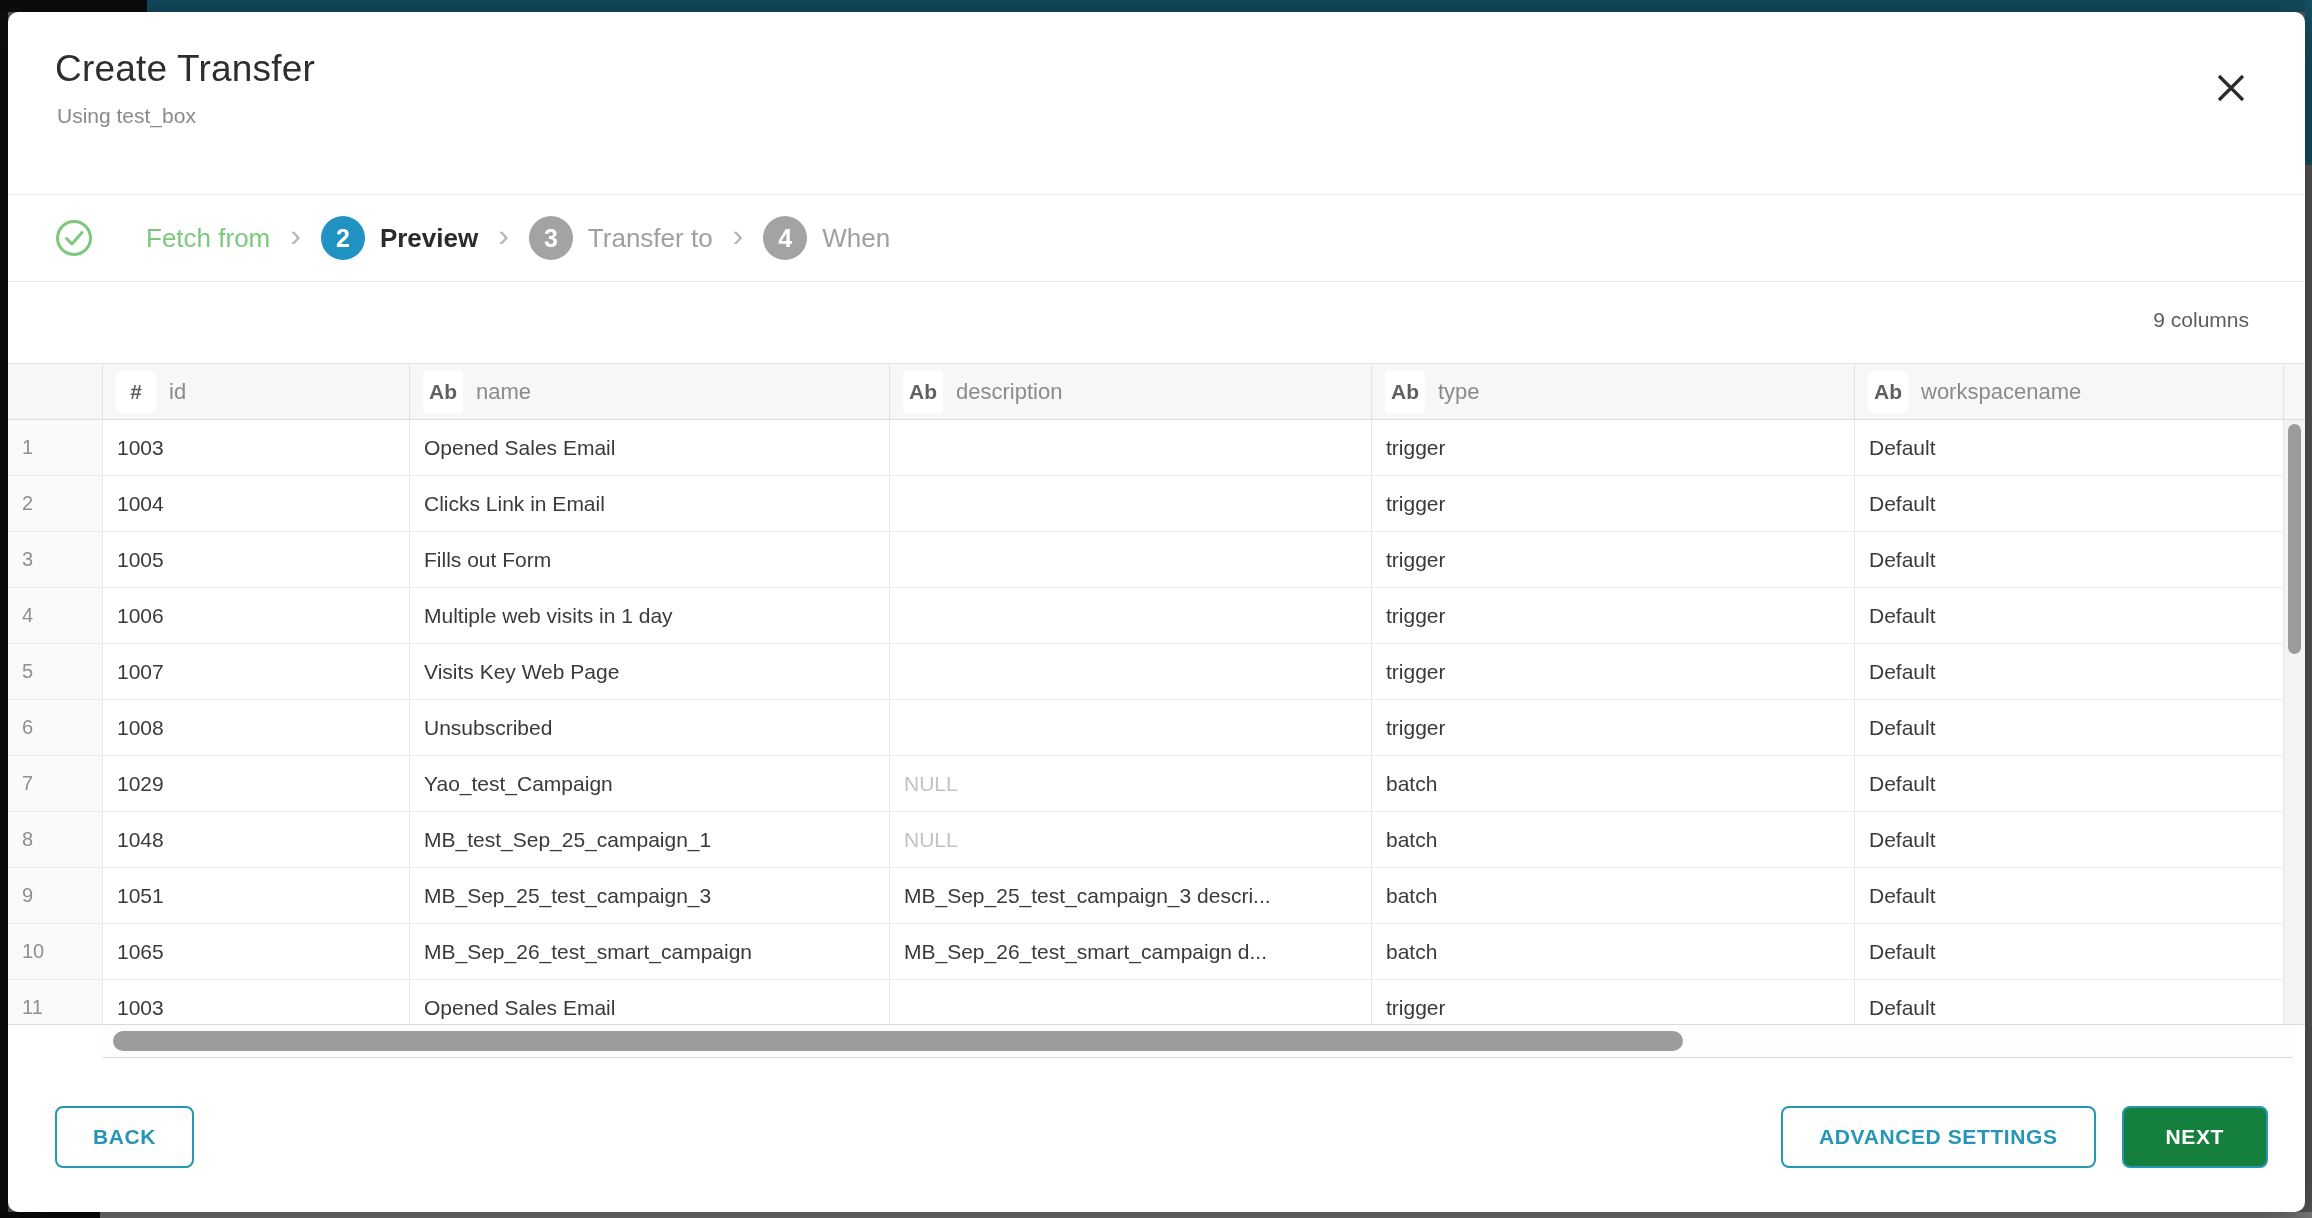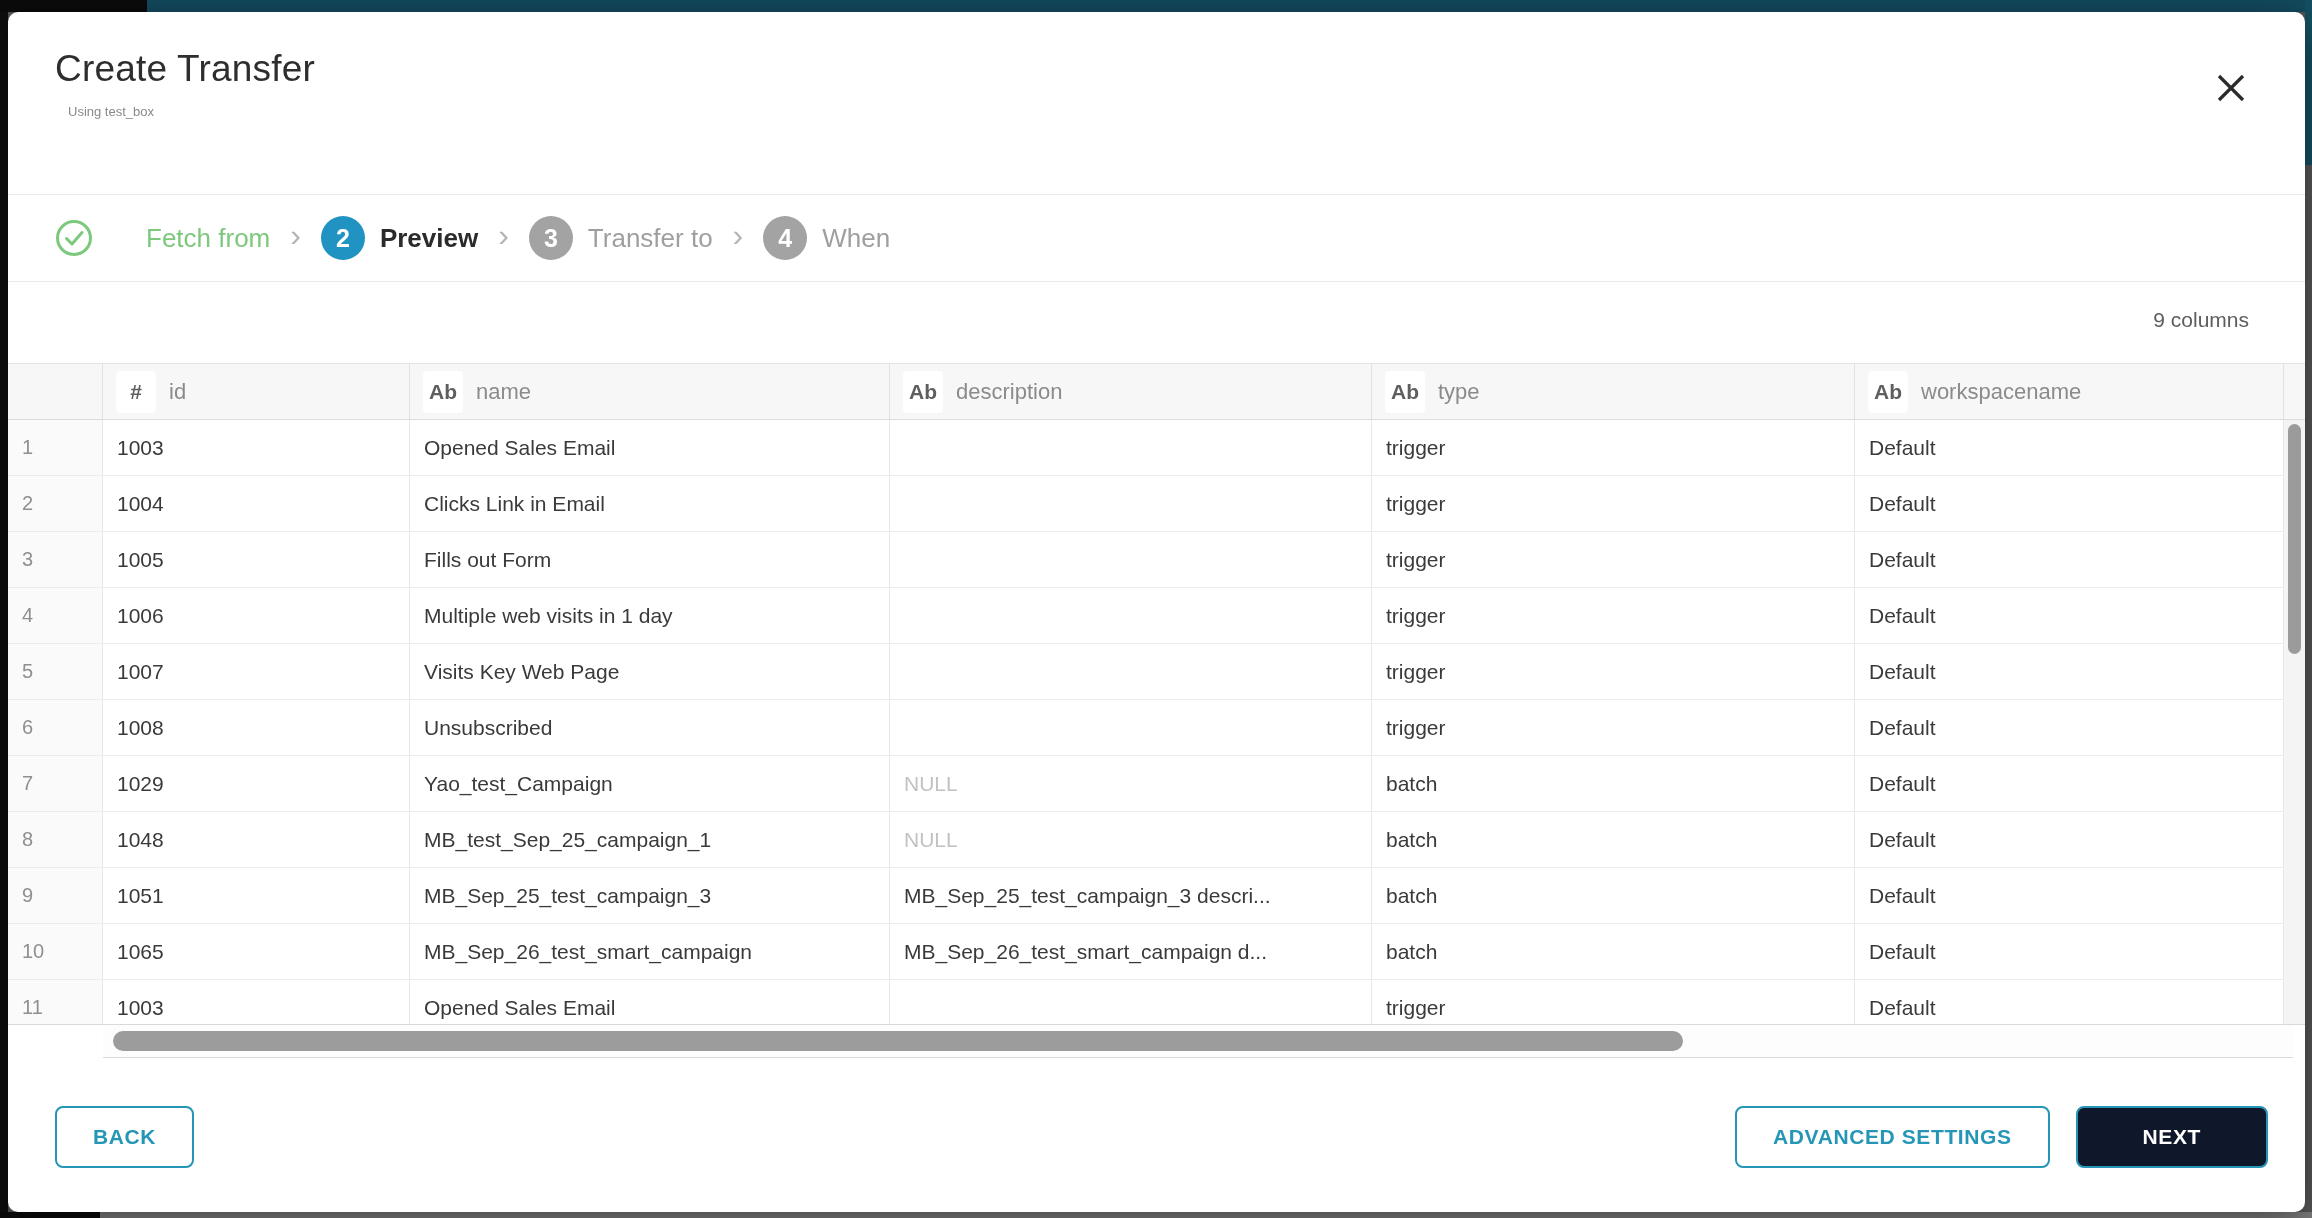--- a/index.html
+++ b/index.html
@@ -16,21 +16,21 @@
   .bd-right-teal { position:absolute; right:0; top:0; width:7px; height:165px; background:#155064; }
   .bd-bot-black  { position:absolute; left:0; top:1212px; width:100px; height:6px; background:#0b0b0b; }
   .bd-bot-gray   { position:absolute; left:100px; top:1212px; right:0; height:6px; background:#7f7f7f; }
 
   
   .modal {
     position:absolute; left:8px; top:12px; width:2297px; height:1200px;
     background:#ffffff; border-radius:10px; box-shadow:0 10px 40px rgba(0,0,0,.45);
   }
   .m-title { position:absolute; left:47px; top:36px; font-size:37px; font-weight:400; color:#2e2e2e; letter-spacing:.2px; }
-  .m-sub   { position:absolute; left:60px; top:92px; font-size:13px; color:#8a8a8a; }
+  .m-sub   { position:absolute; left:49px; top:92px; font-size:21px; color:#8a8a8a; }
   .close-btn { position:absolute; right:48px; top:50px; width:52px; height:52px; background:none; border:none; cursor:pointer; color:#2b2b2b; display:flex; align-items:center; justify-content:center; }
 
   .divider { position:absolute; left:0; right:0; border-top:1px solid #e9e9e9; }
   .div1 { top:182px; } .div2 { top:269px; }
 
   
   .stepper { position:absolute; left:47px; top:183px; height:86px; display:flex; align-items:center; gap:20px; }
   .step { display:flex; align-items:center; gap:15px; cursor:pointer; }
   .step-label { font-size:26px; }
   .step.completed .step-label { color:#7cc87c;margin-left:38px; }
@@ -77,21 +77,21 @@
   .vthumb { position:absolute; right:4px; top:4px; width:13px; height:230px; border-radius:7px; background:#9b9b9b; cursor:pointer; }
 
   .hscroll { position:relative; margin-left:95px; margin-right:12px; height:33px; border-bottom:1px solid #d9d9d9; background:#fdfdfd; }
   .hthumb  { position:absolute; left:10px; top:6px; width:1570px; height:20px; background:#9c9c9c; border-radius:10px; cursor:pointer; }
 
   
   .footer { position:absolute; left:47px; right:37px; bottom:44px; display:flex; align-items:center; }
   .btn { height:62px; border-radius:8px; font-size:21px; font-weight:700; letter-spacing:.6px; cursor:pointer;
          font-family:inherit; display:flex; align-items:center; justify-content:center; }
   .btn-outline { background:#fff; border:2px solid #2596b5; color:#2596b5; padding:0 36px; }
-  .btn-filled  { background:#0f172a; border:2px solid #2596b5; color:#fff; padding:0 65px; margin-left:26px; }
+  .btn-filled  { background:#15803d; border:2px solid #2596b5; color:#fff; padding:0 42px; margin-left:26px; }
   .spacer { flex:1; }
 </style>
 </head>
 <body>
 
 <div class="screen">
   <div class="bd-top-black"></div>
   <div class="bd-top-teal"></div>
   <div class="bd-left-black"></div>
   <div class="bd-right-teal"></div>

